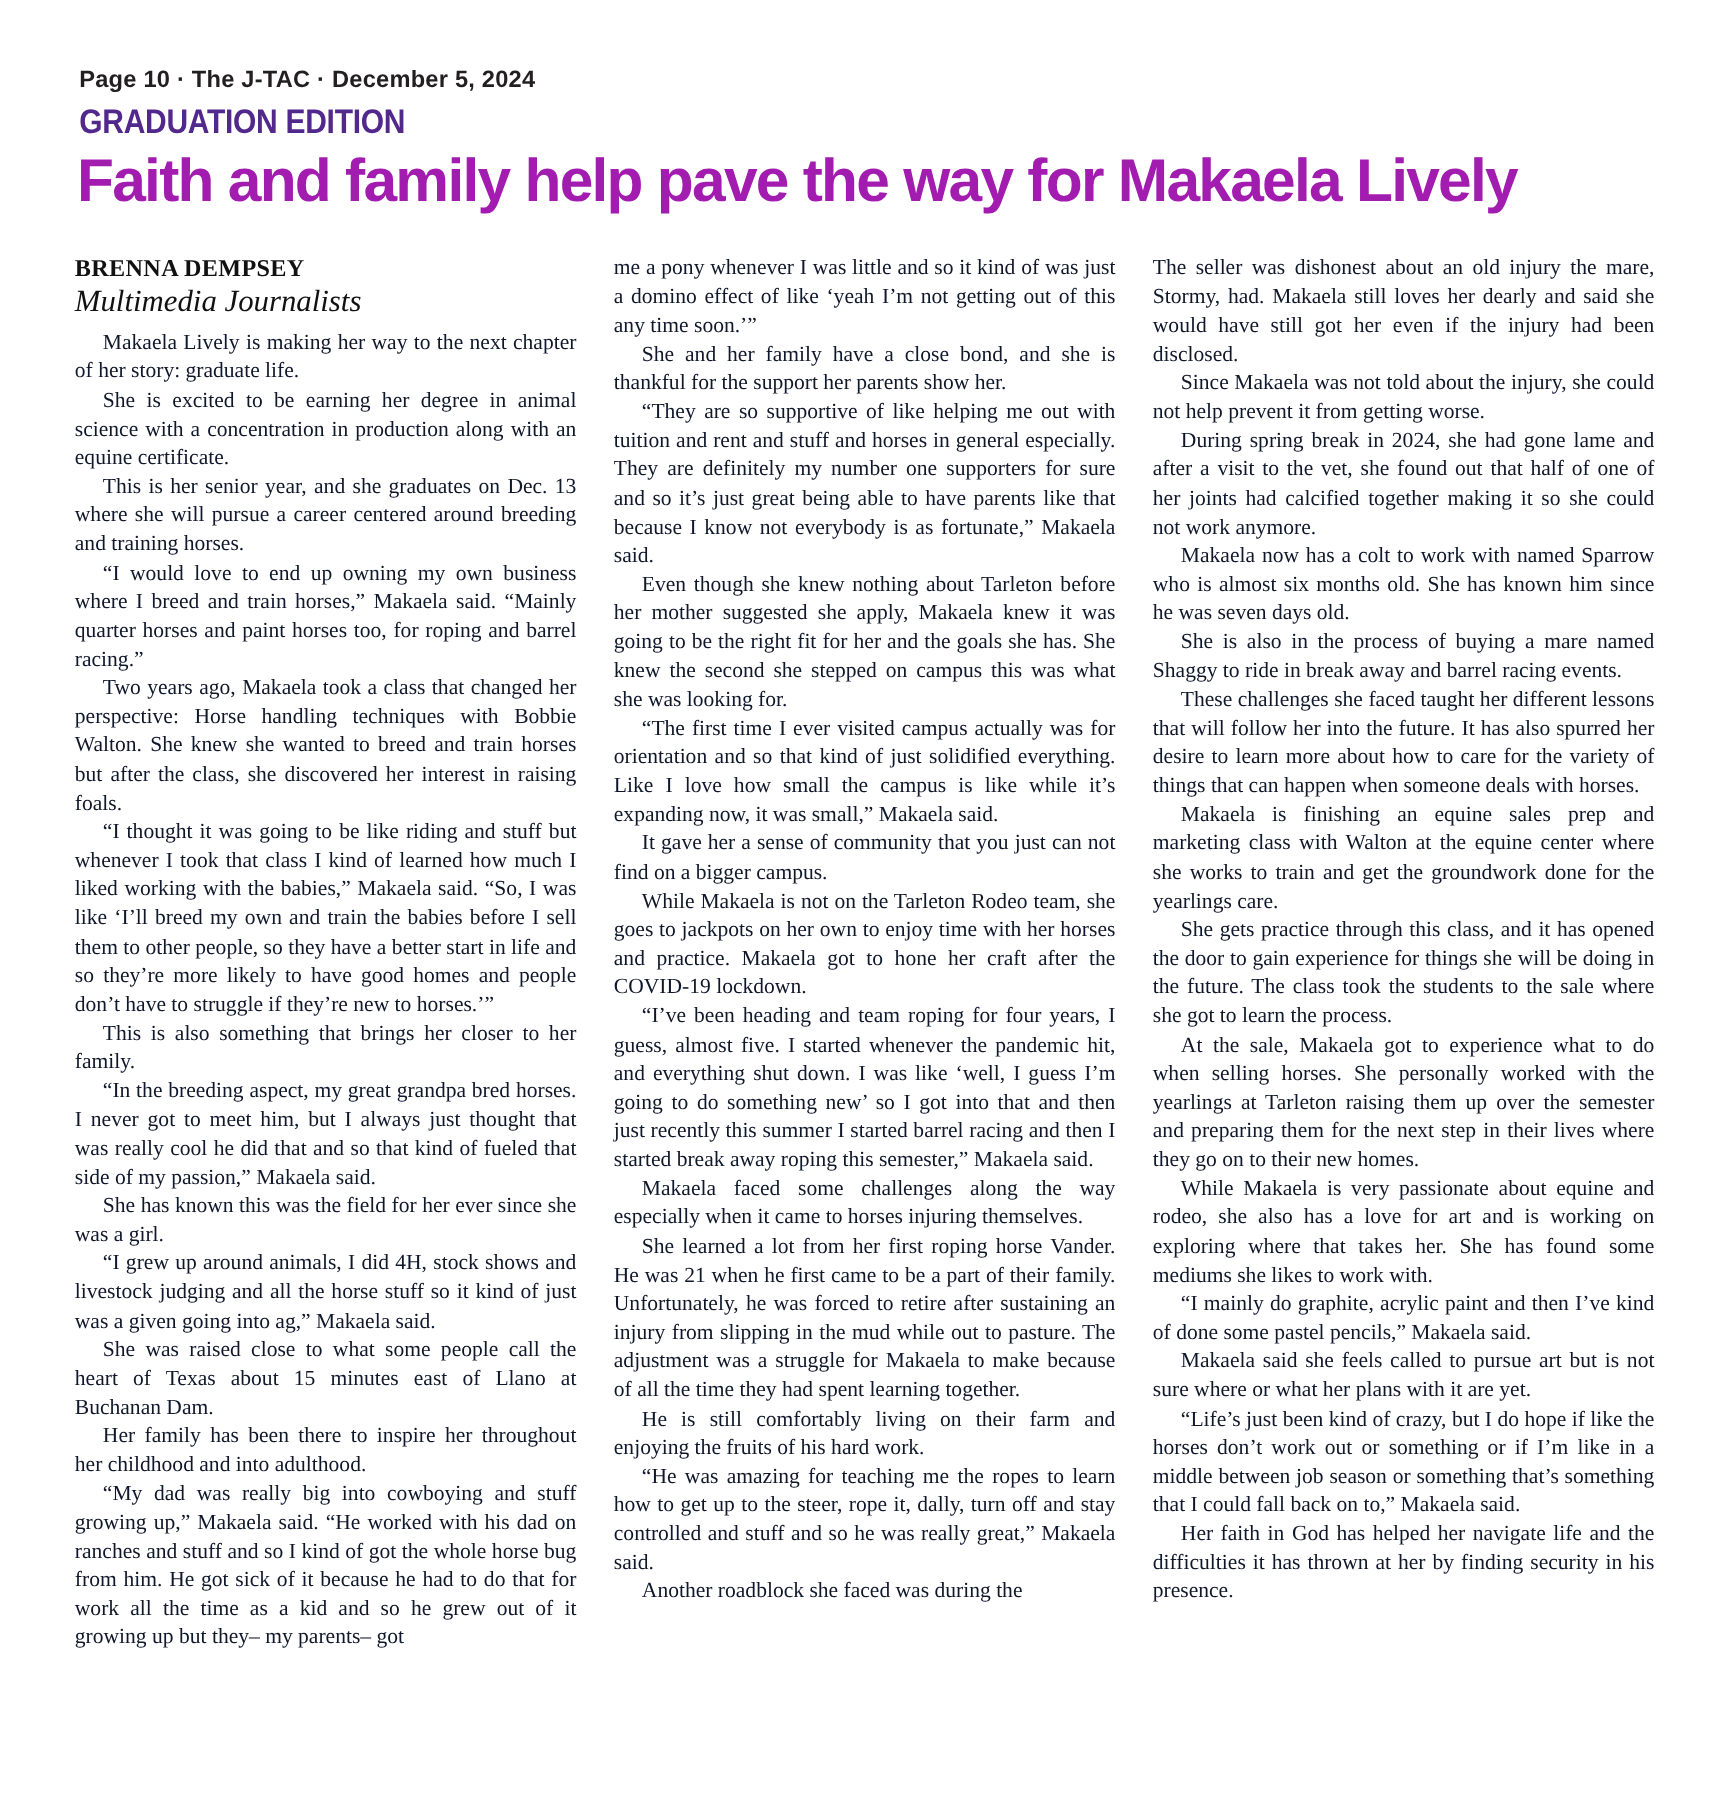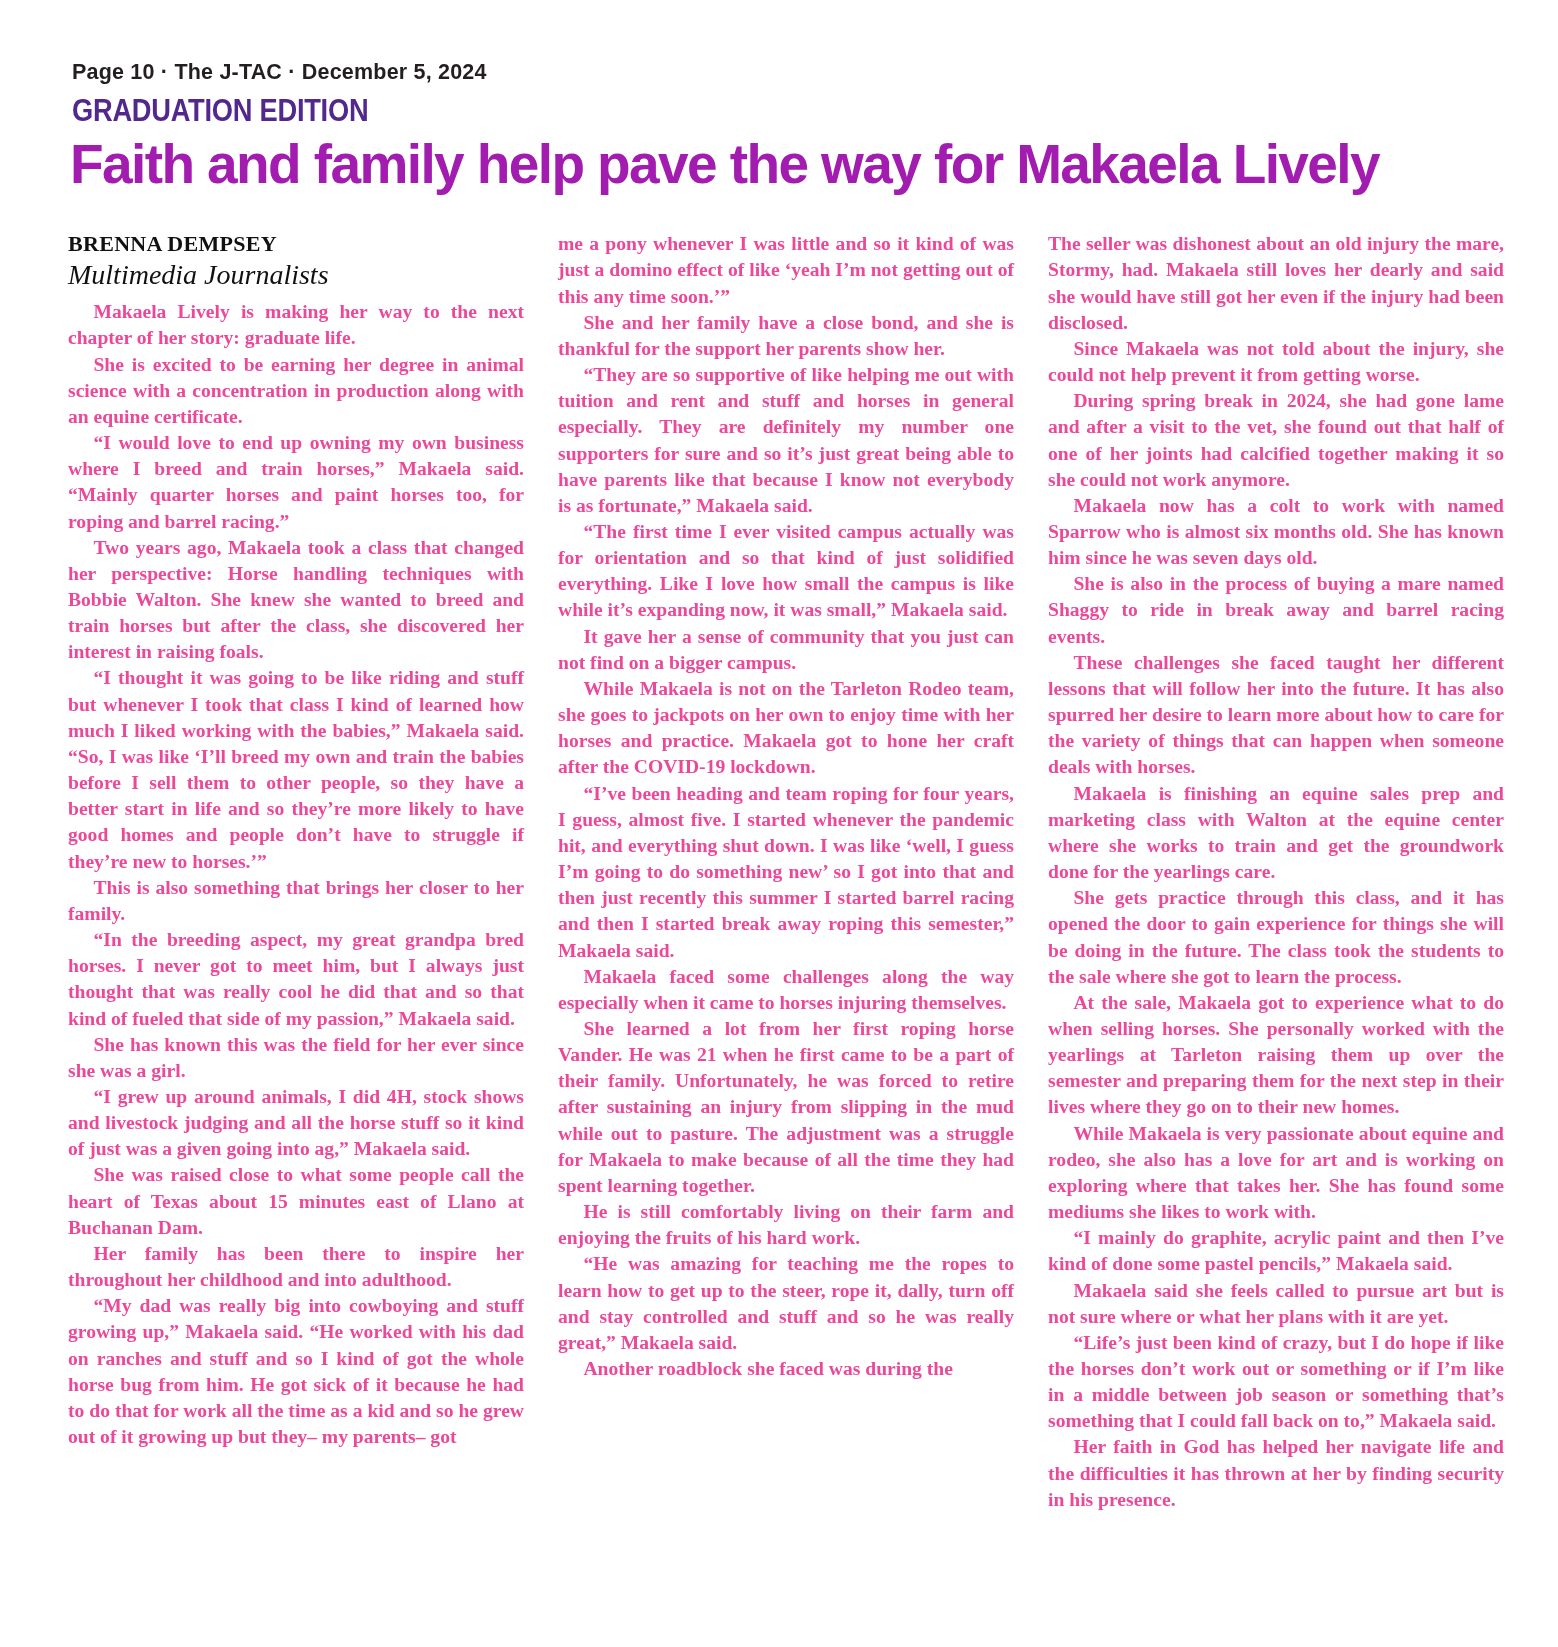--- a/index.html
+++ b/index.html
@@ -83,22 +83,21 @@
 
   .body-text p {
     font-family: "Liberation Serif", serif;
     font-size: 19.6px;
     line-height: 1.335;
     text-align: justify;
     text-justify: inter-word;
     margin: 0;
     text-indent: 1.3em;
     hyphens: none;
-    color: #ec4899;
-    font-weight: bold;
+    color: #0f172a;
   }
   .col-1 .body-text { margin-top: 8px; }
   .col-2 .body-text, .col-3 .body-text { margin-top: 0; }
   .col-2 .body-text p:first-child,
   .col-3 .body-text p:first-child { text-indent: 0; }
 </style>
 </head>
 <body>
 
 <div class="page">
@@ -110,38 +109,40 @@
   <div class="columns">
 
     <div class="col col-1">
       <div class="byline">
         <div class="byline-name">BRENNA DEMPSEY</div>
         <div class="byline-role">Multimedia Journalists</div>
       </div>
       <div class="body-text">
           <p>Makaela Lively is making her way to the next chapter of her story: graduate life.</p>
           <p>She is excited to be earning her degree in animal science with a concentration in production along with an equine certificate.</p>
+          <p>This is her senior year, and she graduates on Dec. 13 where she will pursue a career centered around breeding and training horses.</p>
           <p>“I would love to end up owning my own business where I breed and train horses,” Makaela said. “Mainly quarter horses and paint horses too, for roping and barrel racing.”</p>
           <p>Two years ago, Makaela took a class that changed her perspective: Horse handling techniques with Bobbie Walton. She knew she wanted to breed and train horses but after the class, she discovered her interest in raising foals.</p>
           <p>“I thought it was going to be like riding and stuff but whenever I took that class I kind of learned how much I liked working with the babies,” Makaela said. “So, I was like ‘I’ll breed my own and train the babies before I sell them to other people, so they have a better start in life and so they’re more likely to have good homes and people don’t have to struggle if they’re new to horses.’”</p>
           <p>This is also something that brings her closer to her family.</p>
           <p>“In the breeding aspect, my great grandpa bred horses. I never got to meet him, but I always just thought that was really cool he did that and so that kind of fueled that side of my passion,” Makaela said.</p>
           <p>She has known this was the field for her ever since she was a girl.</p>
           <p>“I grew up around animals, I did 4H, stock shows and livestock judging and all the horse stuff so it kind of just was a given going into ag,” Makaela said.</p>
           <p>She was raised close to what some people call the heart of Texas about 15 minutes east of Llano at Buchanan Dam.</p>
           <p>Her family has been there to inspire her throughout her childhood and into adulthood.</p>
           <p>“My dad was really big into cowboying and stuff growing up,” Makaela said. “He worked with his dad on ranches and stuff and so I kind of got the whole horse bug from him. He got sick of it because he had to do that for work all the time as a kid and so he grew out of it growing up but they– my parents– got</p>
         </div>
     </div>
 
     <div class="col col-2">
       <div class="body-text">
           <p>me a pony whenever I was little and so it kind of was just a domino effect of like ‘yeah I’m not getting out of this any time soon.’”</p>
           <p>She and her family have a close bond, and she is thankful for the support her parents show her.</p>
           <p>“They are so supportive of like helping me out with tuition and rent and stuff and horses in general especially. They are definitely my number one supporters for sure and so it’s just great being able to have parents like that because I know not everybody is as fortunate,” Makaela said.</p>
+          <p>Even though she knew nothing about Tarleton before her mother suggested she apply, Makaela knew it was going to be the right fit for her and the goals she has. She knew the second she stepped on campus this was what she was looking for.</p>
           <p>“The first time I ever visited campus actually was for orientation and so that kind of just solidified everything. Like I love how small the campus is like while it’s expanding now, it was small,” Makaela said.</p>
           <p>It gave her a sense of community that you just can not find on a bigger campus.</p>
           <p>While Makaela is not on the Tarleton Rodeo team, she goes to jackpots on her own to enjoy time with her horses and practice. Makaela got to hone her craft after the COVID-19 lockdown.</p>
           <p>“I’ve been heading and team roping for four years, I guess, almost five. I started whenever the pandemic hit, and everything shut down. I was like ‘well, I guess I’m going to do something new’ so I got into that and then just recently this summer I started barrel racing and then I started break away roping this semester,” Makaela said.</p>
           <p>Makaela faced some challenges along the way especially when it came to horses injuring themselves.</p>
           <p>She learned a lot from her first roping horse Vander. He was 21 when he first came to be a part of their family. Unfortunately, he was forced to retire after sustaining an injury from slipping in the mud while out to pasture. The adjustment was a struggle for Makaela to make because of all the time they had spent learning together.</p>
           <p>He is still comfortably living on their farm and enjoying the fruits of his hard work.</p>
           <p>“He was amazing for teaching me the ropes to learn how to get up to the steer, rope it, dally, turn off and stay controlled and stuff and so he was really great,” Makaela said.</p>
           <p>Another roadblock she faced was during the</p>
         </div>

